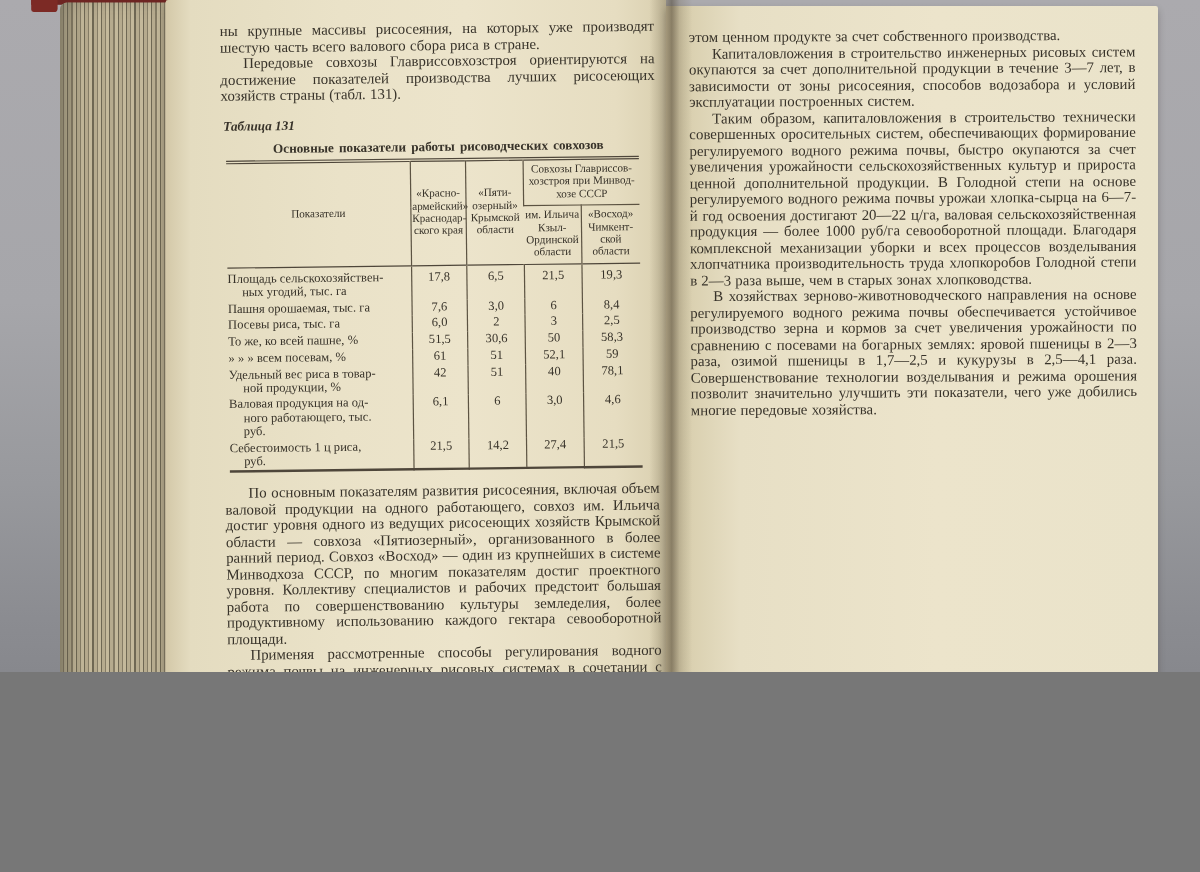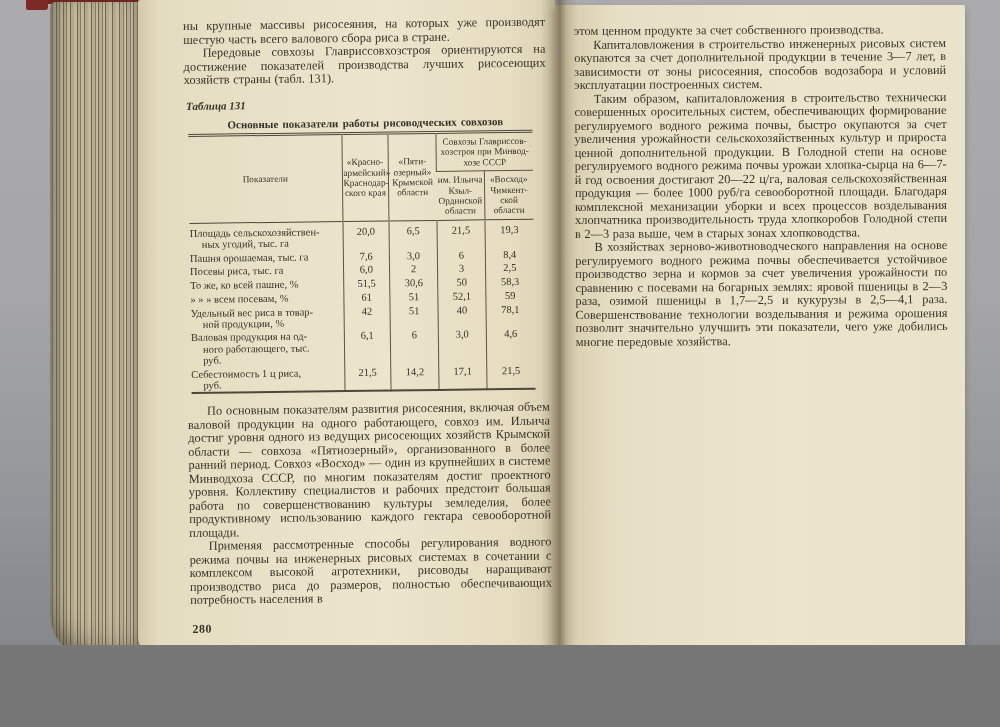--- a/index.html
+++ b/index.html
@@ -6,21 +6,21 @@
     --bg:#a6a6aa;
     --page:#ece4cb;
     --ink:#38332a;
     --surface:#38221f;
     --red:#7c2a25;
     --rule:#4e463a;
   }
   html,body{margin:0;padding:0;}
   body{background:#777;}
   .scene{
-    position:relative;width:1000px;height:645px;overflow:hidden;
+    position:relative;width:1000px;height:560px;overflow:hidden;
     background:linear-gradient(180deg,#abaaae 0%,var(--bg) 45%,#98999d 72%,#8b8c91 92%,#87888d 100%);
     font-family:"Liberation Serif","DejaVu Serif",serif;
     color:var(--ink);
   }
   
   .table-surface{
     position:absolute;left:0;top:688px;width:1000px;height:39px;
     background:linear-gradient(90deg,#31201e 0%,#3d2722 45%,#2e1d1b 100%);
     clip-path:polygon(0 24px,100% 0,100% 100%,0 100%);
   }
@@ -154,21 +154,21 @@
             <th>«Восход»
 Чимкент-
 ской
 области</th>
           </tr>
         </thead>
         <tbody>
             <tr>
               <td class="lbl">Площадь сельскохозяйствен-
 ных угодий, тыс. га</td>
-              <td class="val">20,0</td>
+              <td class="val">17,8</td>
               <td class="val">6,5</td>
               <td class="val">21,5</td>
               <td class="val">19,3</td>
             </tr>
             <tr>
               <td class="lbl">Пашня орошаемая, тыс. га</td>
               <td class="val">7,6</td>
               <td class="val">3,0</td>
               <td class="val">6</td>
               <td class="val">8,4</td>
@@ -209,21 +209,21 @@
               <td class="val">6,1</td>
               <td class="val">6</td>
               <td class="val">3,0</td>
               <td class="val">4,6</td>
             </tr>
             <tr>
               <td class="lbl">Себестоимость 1 ц риса,
 руб.</td>
               <td class="val">21,5</td>
               <td class="val">14,2</td>
-              <td class="val">17,1</td>
+              <td class="val">27,4</td>
               <td class="val">21,5</td>
             </tr>
           </tbody>
       </table>
     </div>
 
     <div class="after-table">
         <p class="body-par indent">По основным показателям развития рисосеяния, включая объем валовой продукции на одного работающего, совхоз им. Ильича достиг уровня одного из ведущих рисосеющих хозяйств Крымской области — совхоза «Пятиозерный», организованного в более ранний период. Совхоз «Восход» — один из крупнейших в системе Минводхоза СССР, по многим показателям достиг проектного уровня. Коллективу специалистов и рабочих предстоит большая работа по совершенствованию культуры земледелия, более продуктивному использованию каждого гектара севооборотной площади.</p>
         <p class="body-par indent">Применяя рассмотренные способы регулирования водного режима почвы на инженерных рисовых системах в сочетании с комплексом высокой агротехники, рисоводы наращивают производство риса до размеров, полностью обеспечивающих потребность населения в</p>
       </div>

